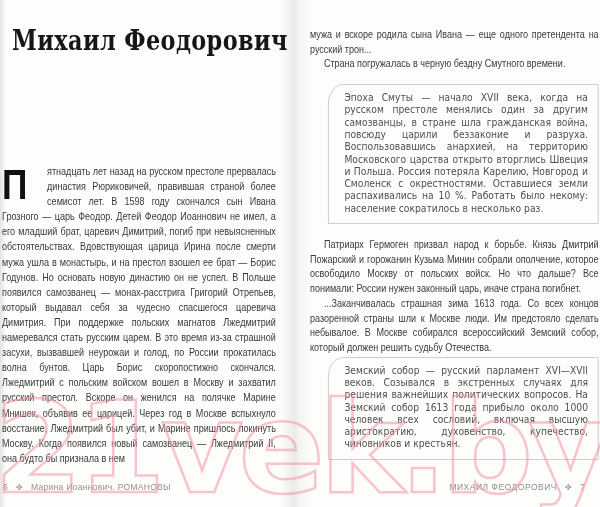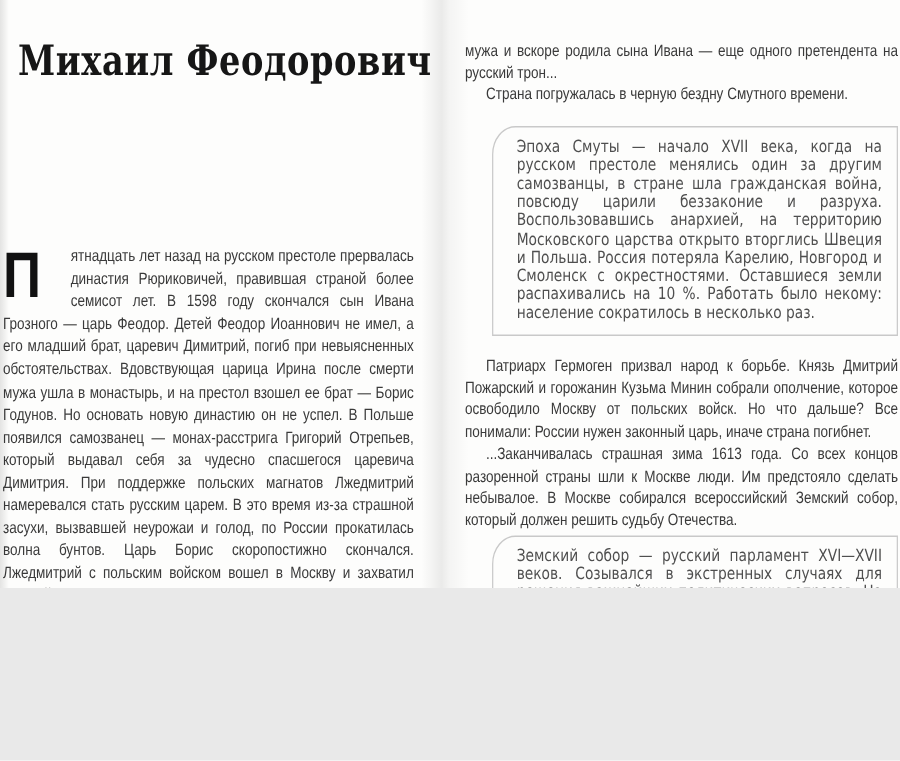--- a/index.html
+++ b/index.html
@@ -1,17 +1,17 @@
 <!DOCTYPE html>
 <html lang="ru"><head>
 <meta charset="utf-8">
 <style>
   html,body{margin:0;padding:0;}
   body{width:600px;height:507px;overflow:hidden;background:#e9e9e9;}
-  .spread{position:relative;width:600px;height:392px;background:#fdfdfc;overflow:hidden;
+  .spread{position:relative;width:600px;height:507px;background:#fdfdfc;overflow:hidden;
           font-family:"Liberation Sans",sans-serif;}
   .edge-shadow-left{position:absolute;left:0;top:0;width:6px;height:100%;
           background:linear-gradient(90deg,rgba(0,0,0,0.10),rgba(0,0,0,0));}
   .gutter{position:absolute;left:281px;top:0;width:32px;height:100%;
           background:linear-gradient(90deg,rgba(0,0,0,0) 0%,rgba(0,0,0,0.075) 42%,rgba(0,0,0,0.035) 58%,rgba(0,0,0,0) 100%);}
   .chapter-title{position:absolute;left:12px;top:24px;margin:0;
           font-family:"DejaVu Serif",serif;font-weight:700;font-size:28px;color:#161616;
           white-space:nowrap;transform:scaleX(0.80);transform-origin:top left;letter-spacing:0.5px;}
   
   .cond{transform:scaleX(0.82);transform-origin:top left;}

